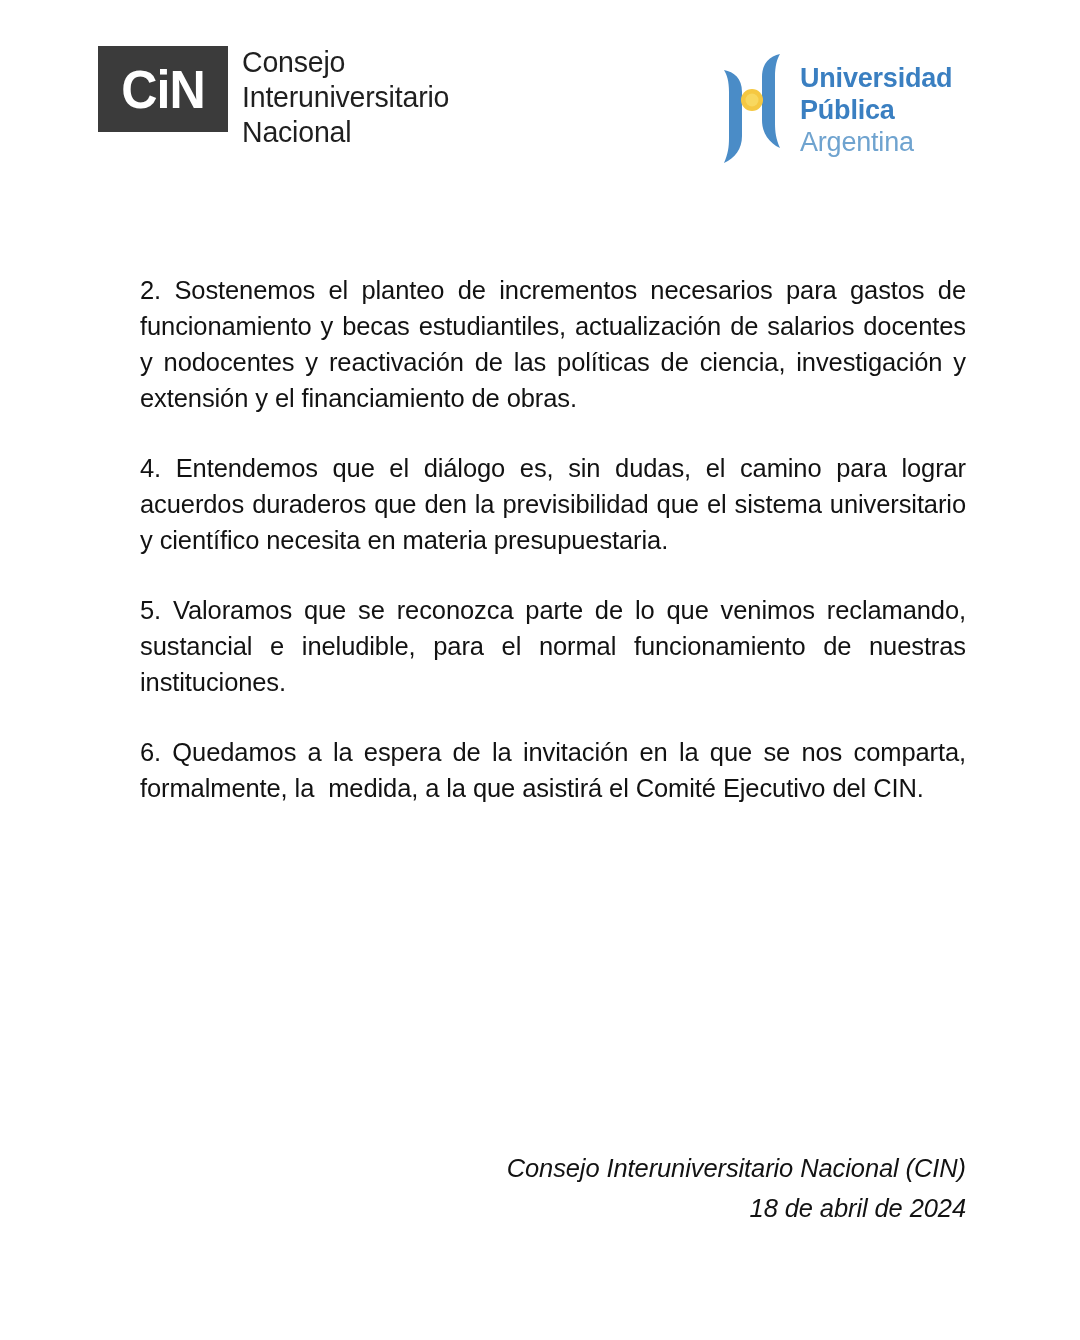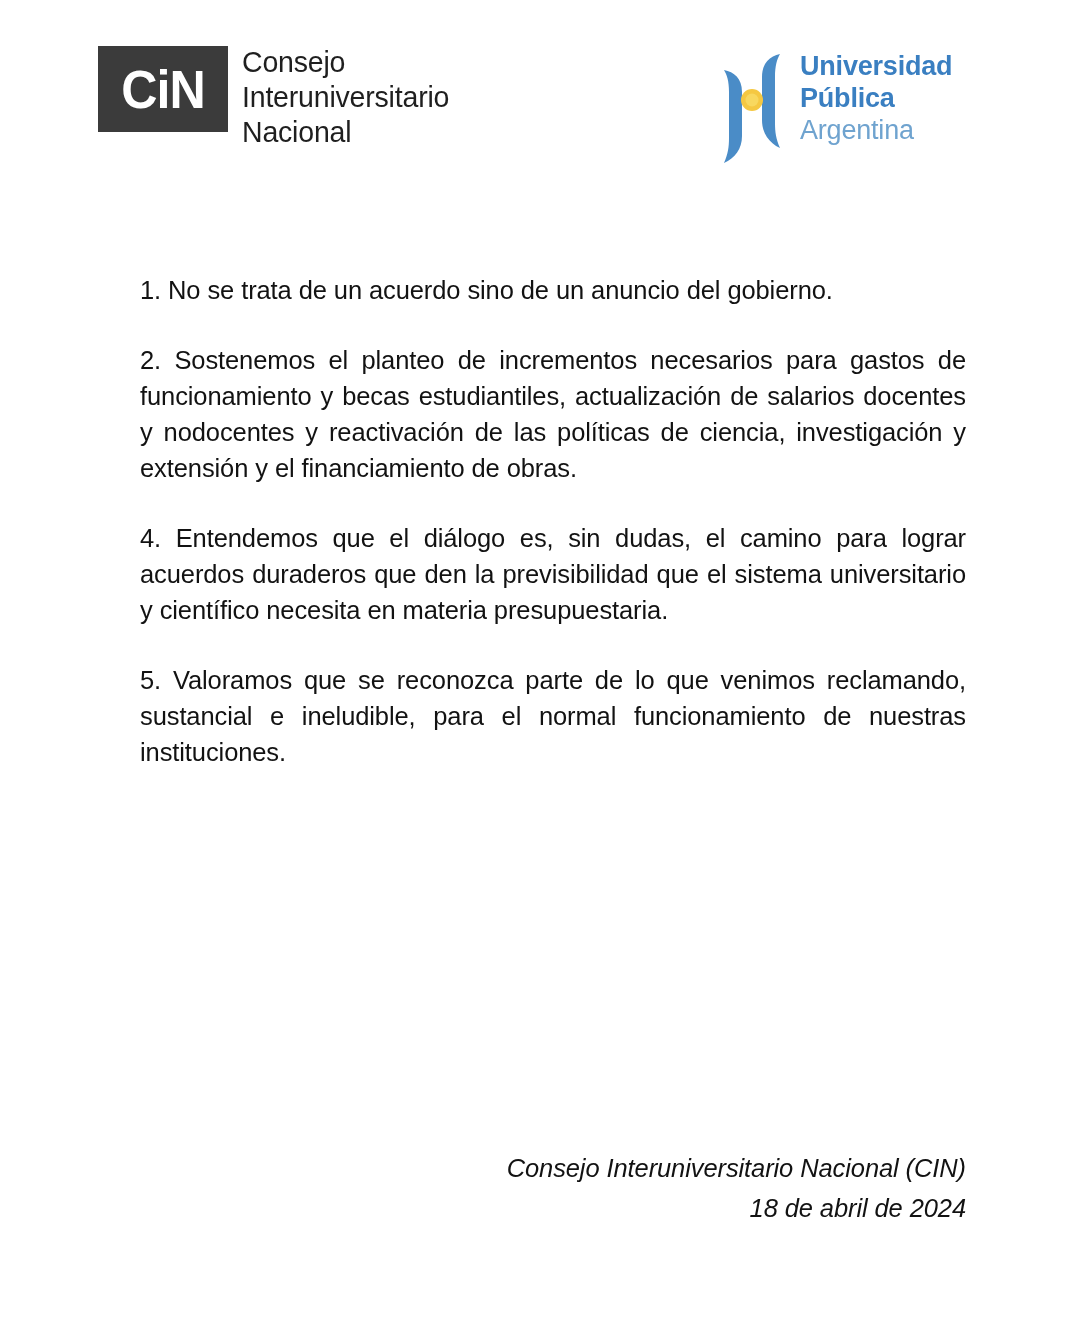--- a/index.html
+++ b/index.html
@@ -76,21 +76,21 @@
   }
   .upa-mark {
     position: relative;
     width: 72px;
     height: 120px;
     flex: 0 0 auto;
   }
   .upa-mark svg { display: block; }
   .upa-words {
     margin-left: 12px;
-    margin-top: 2px;
+    margin-top: 14px;
     font-size: 27px;
     line-height: 32px;
     letter-spacing: -0.2px;
     white-space: nowrap;
   }
   .upa-l1, .upa-l2 { font-weight: 700; color: #3a7fc1; }
   .upa-l3 { font-weight: 400; color: #6fa3cf; }
 
   
   .doc-body {
@@ -157,22 +157,22 @@
     <div class="upa-words">
       <div class="upa-l1">Universidad</div>
       <div class="upa-l2">Pública</div>
       <div class="upa-l3">Argentina</div>
     </div>
   </div>
 
 </div>
 
 <div class="doc-body">
-  <p class="para">1. No se trata de un acuerdo sino de un anuncio del gobierno.</p>
   <p class="para">2. Sostenemos el planteo de incrementos necesarios para gastos de funcionamiento y becas estudiantiles, actualización de salarios docentes y nodocentes y reactivación de las políticas de ciencia, investigación y extensión y el financiamiento de obras.</p>
   <p class="para">4. Entendemos que el diálogo es, sin dudas, el camino para lograr acuerdos duraderos que den la previsibilidad que el sistema universitario y científico necesita en materia presupuestaria.</p>
   <p class="para">5. Valoramos que se reconozca parte de lo que venimos reclamando, sustancial e ineludible, para el normal funcionamiento de nuestras instituciones.</p>
+  <p class="para">6. Quedamos a la espera de la invitación en la que se nos comparta, formalmente, la  medida, a la que asistirá el Comité Ejecutivo del CIN.</p>
 </div>
 
 <div class="signature">
   <span class="sig-line">Consejo Interuniversitario Nacional (CIN)</span>
   <span class="sig-line">18 de abril de 2024</span>
 </div>
 
 </body></html>

